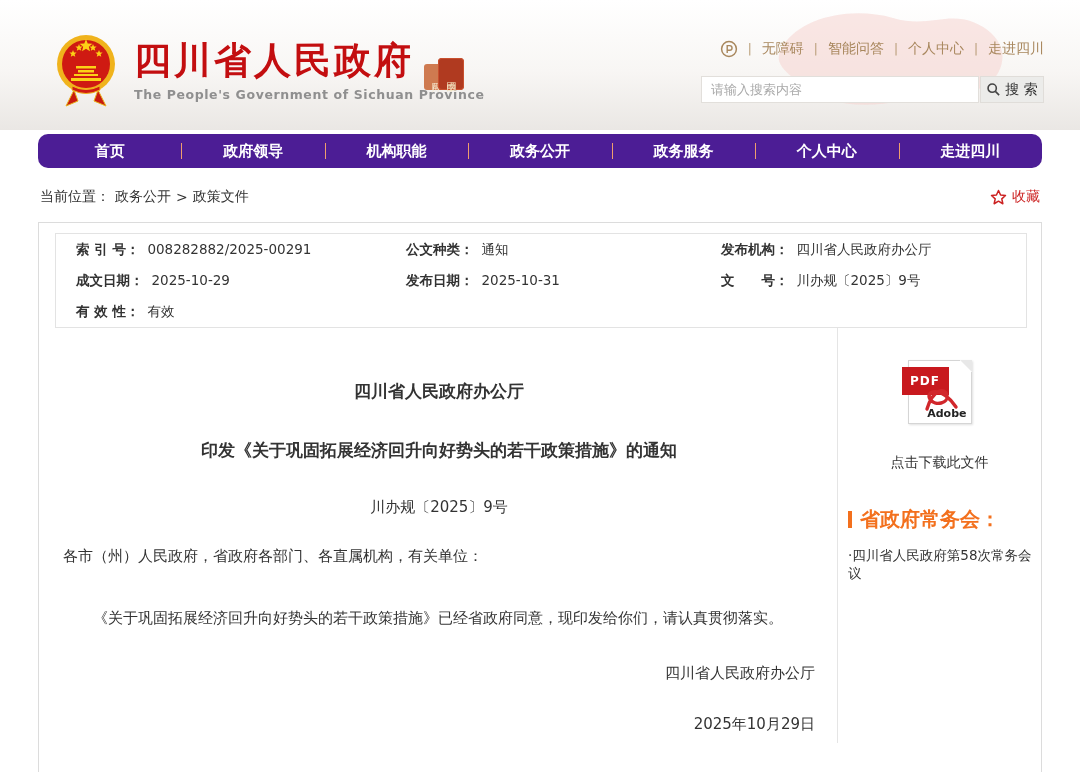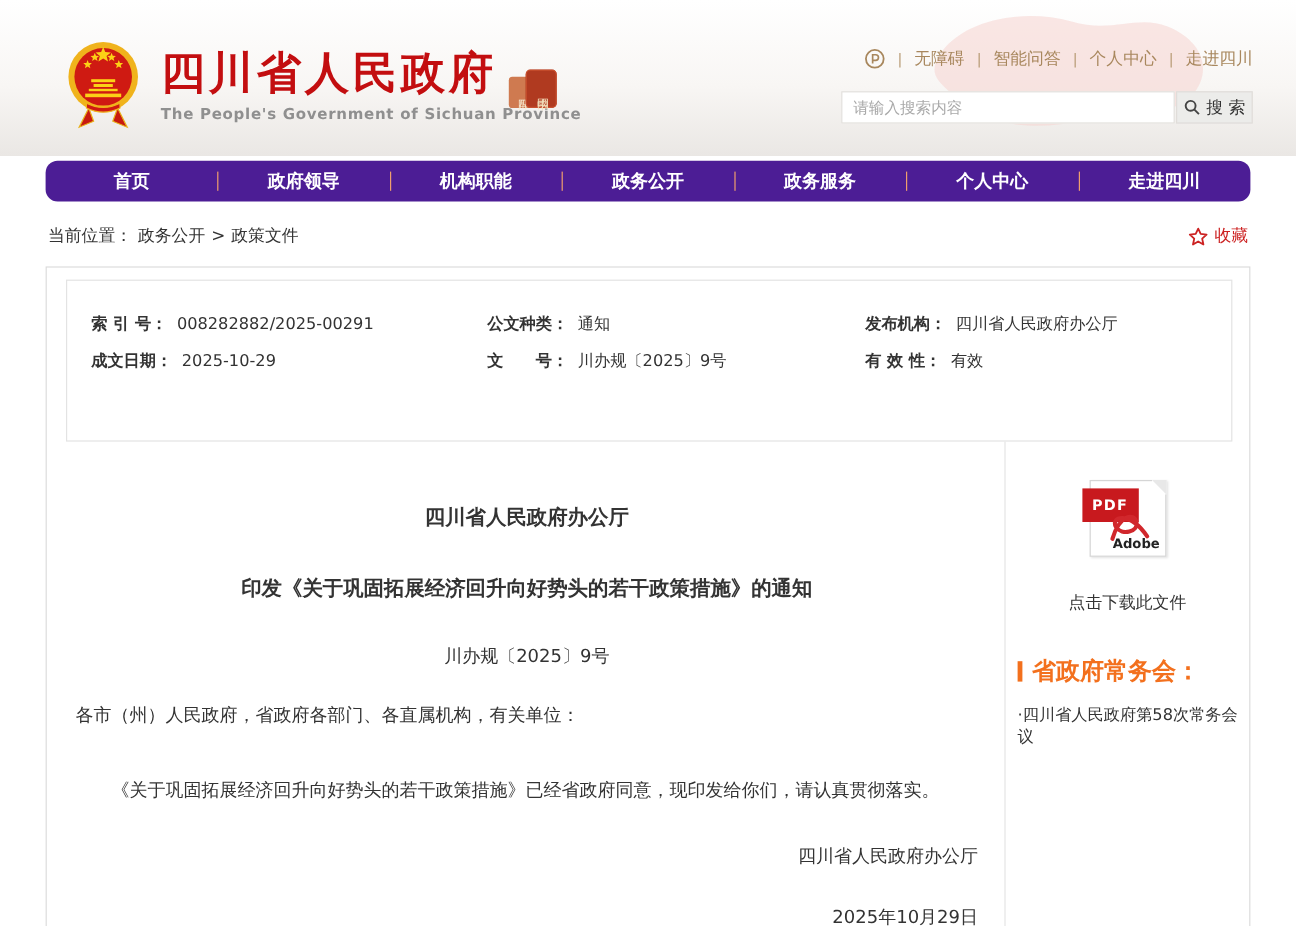--- a/index.html
+++ b/index.html
@@ -46,21 +46,21 @@
   
   .crumb-row { position:absolute; left:40px; top:182px; width:1000px; height:30px;
                display:flex; align-items:center; justify-content:space-between; font-size:14px; color:#333; }
   .crumb-left { display:flex; align-items:center; gap:5px; }
   .crumb-link { cursor:pointer; }
   .fav-btn { display:flex; align-items:center; gap:5px; color:#cc2222; cursor:pointer; font-size:14px; }
 
   
   .content-box { position:absolute; left:38px; top:222px; width:1004px; height:560px;
                  background:#fff; border:1px solid #dcdcdc; }
-  .meta-box { margin:10px 14px 0 16px; border:1px solid #e3e3e3; padding:20px 20px;
+  .meta-box { margin:10px 14px 0 16px; border:1px solid #e3e3e3; padding:0 20px;
               display:grid; grid-template-columns:330px 315px 1fr; grid-auto-rows:31px;
               align-items:center; font-size:13.5px; color:#333; }
   .m-label { font-weight:bold; margin-right:8px; white-space:pre; }
   .m-value { color:#333; }
 
   .doc-area { display:flex; align-items:stretch; height:415px; }
   .doc-main { width:798px; padding:0 22px 0 24px; color:#333; }
   .doc-title1 { text-align:center; font-weight:bold; font-size:17px; margin-top:52px; }
   .doc-title2 { text-align:center; font-weight:bold; font-size:17px; margin-top:36px; }
   .doc-number { text-align:center; font-size:15px; margin-top:36px; }
@@ -190,20 +190,23 @@
       <div>
         <span class="m-label">公文种类：</span><span class="m-value">通知</span>
       </div>
       <div>
         <span class="m-label">发布机构：</span><span class="m-value">四川省人民政府办公厅</span>
       </div>
       <div>
         <span class="m-label">成文日期：</span><span class="m-value">2025-10-29</span>
       </div>
       <div>
+        <span class="m-label">发布日期：</span><span class="m-value">2025-10-31</span>
+      </div>
+      <div>
         <span class="m-label">文　　号：</span><span class="m-value">川办规〔2025〕9号</span>
       </div>
       <div>
         <span class="m-label">有 效 性：</span><span class="m-value">有效</span>
       </div>
       <div></div>
         <div></div>
     </div>
 
     <div class="doc-area">

